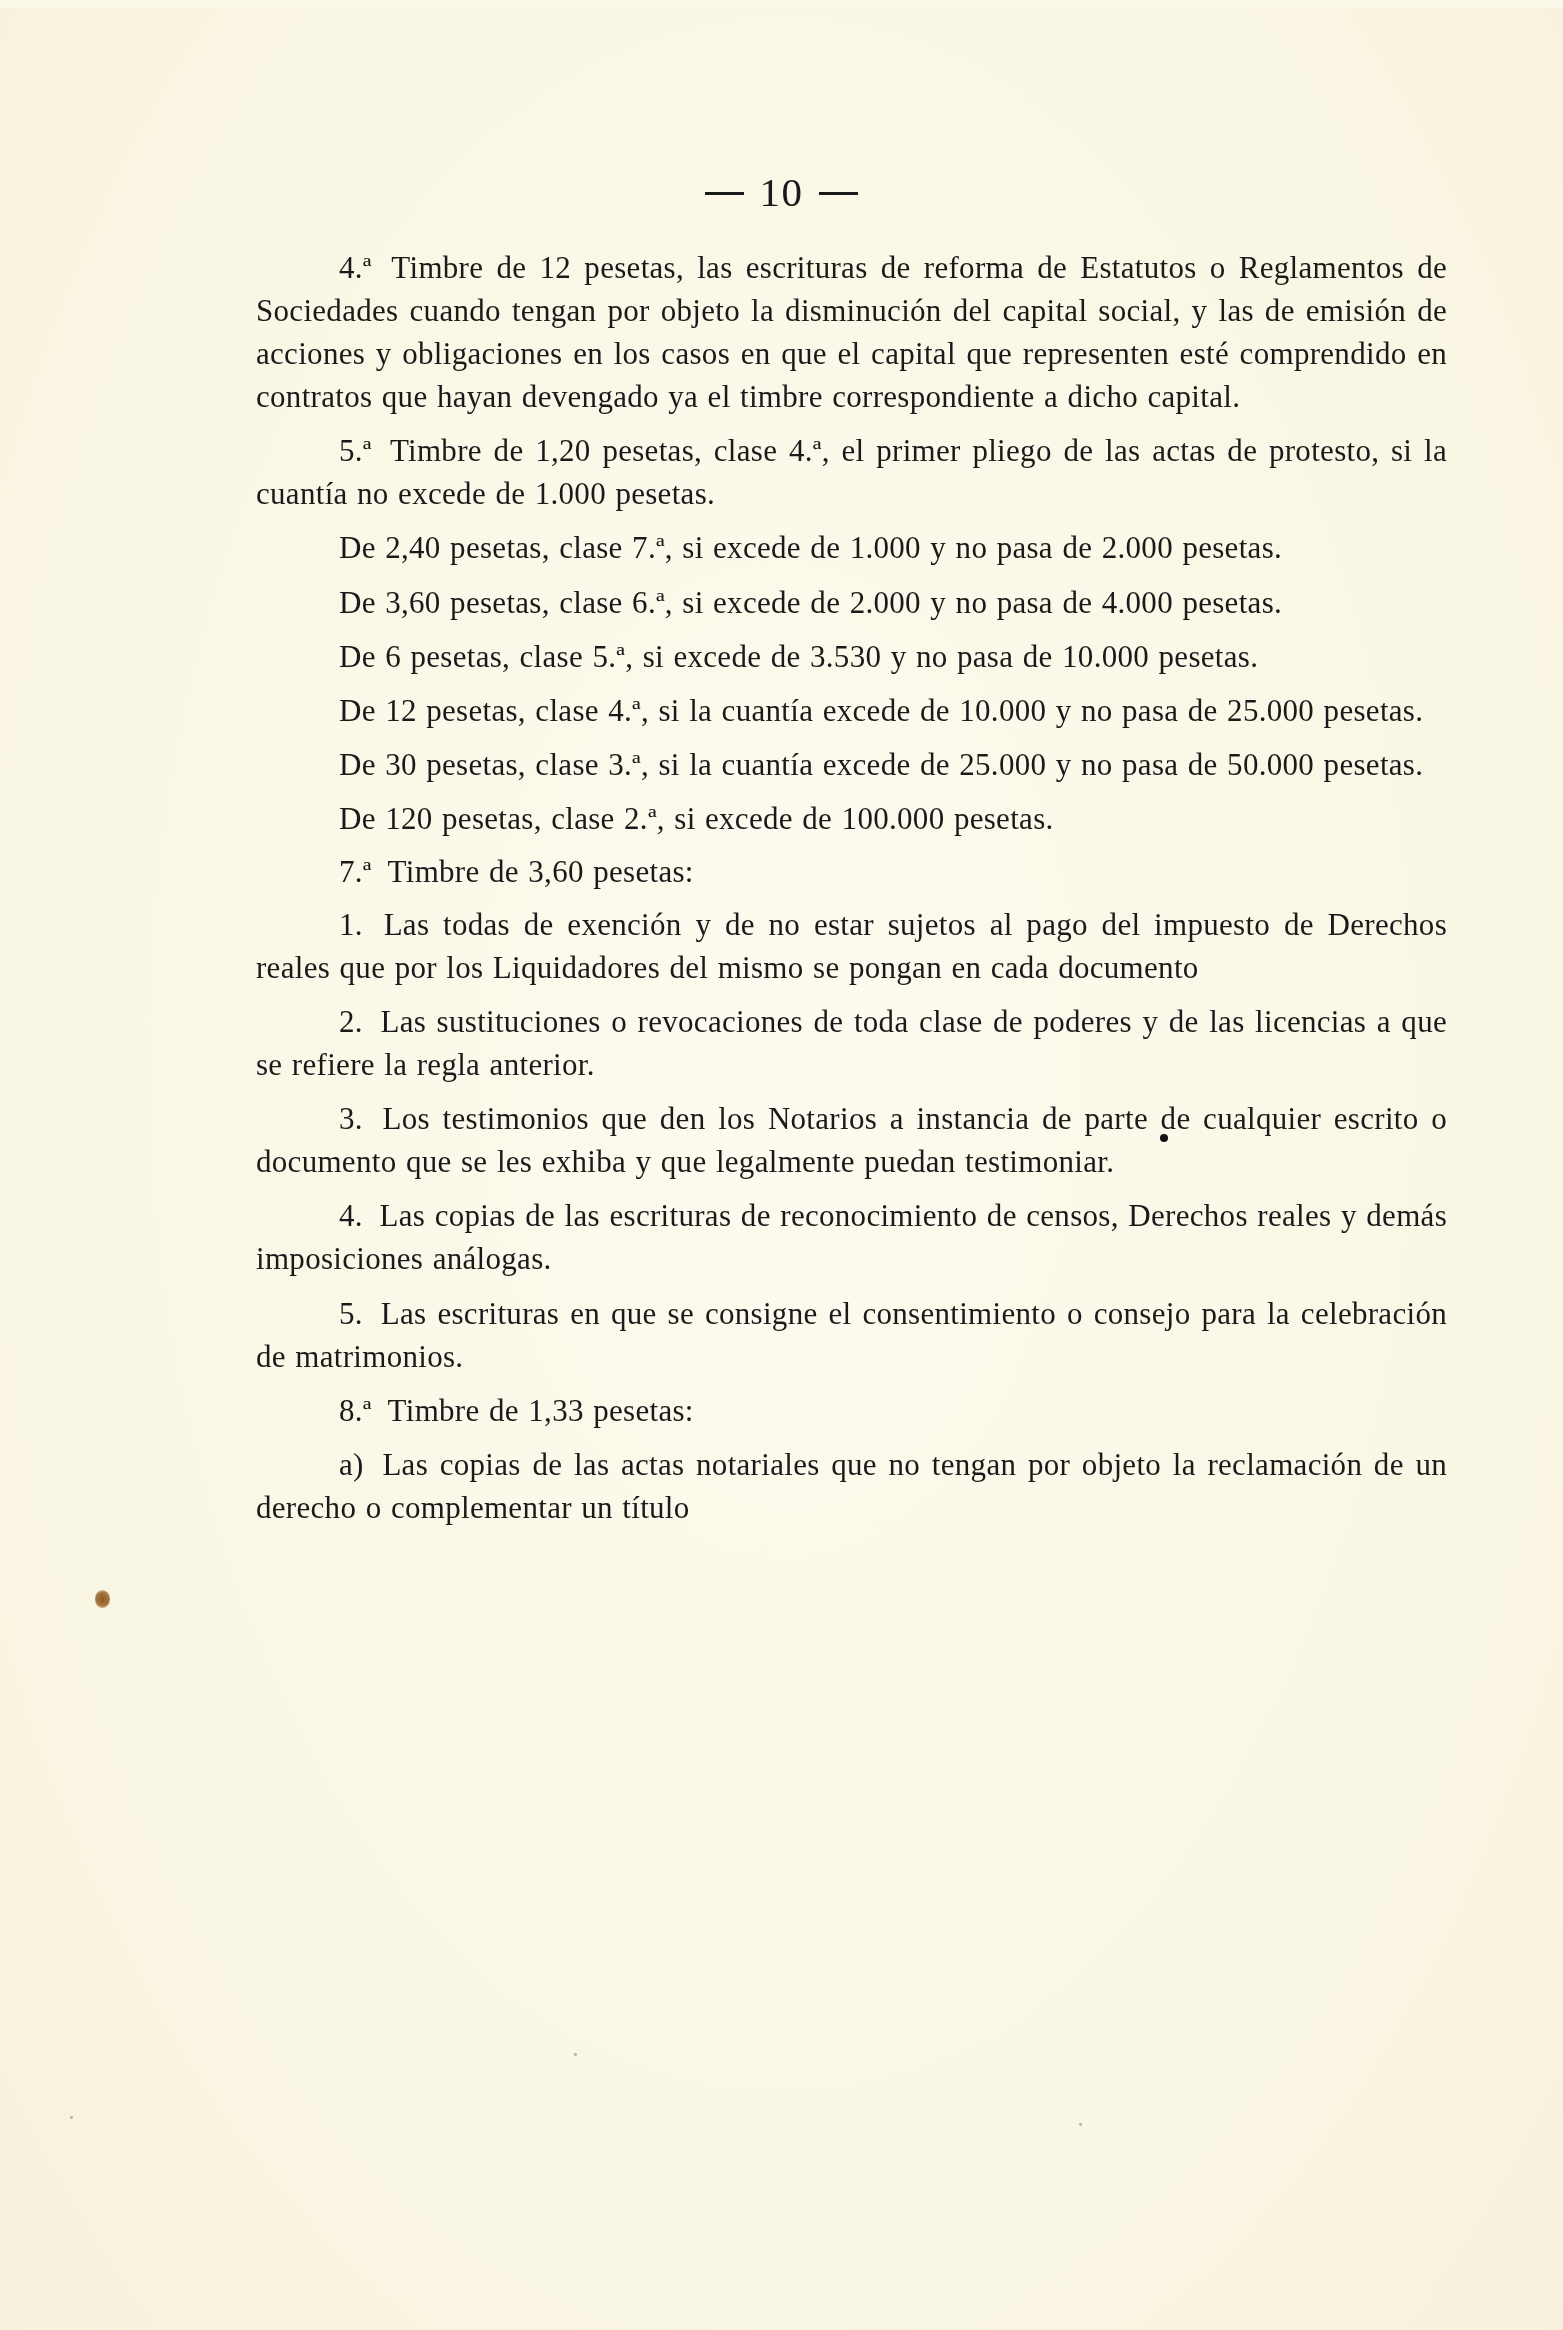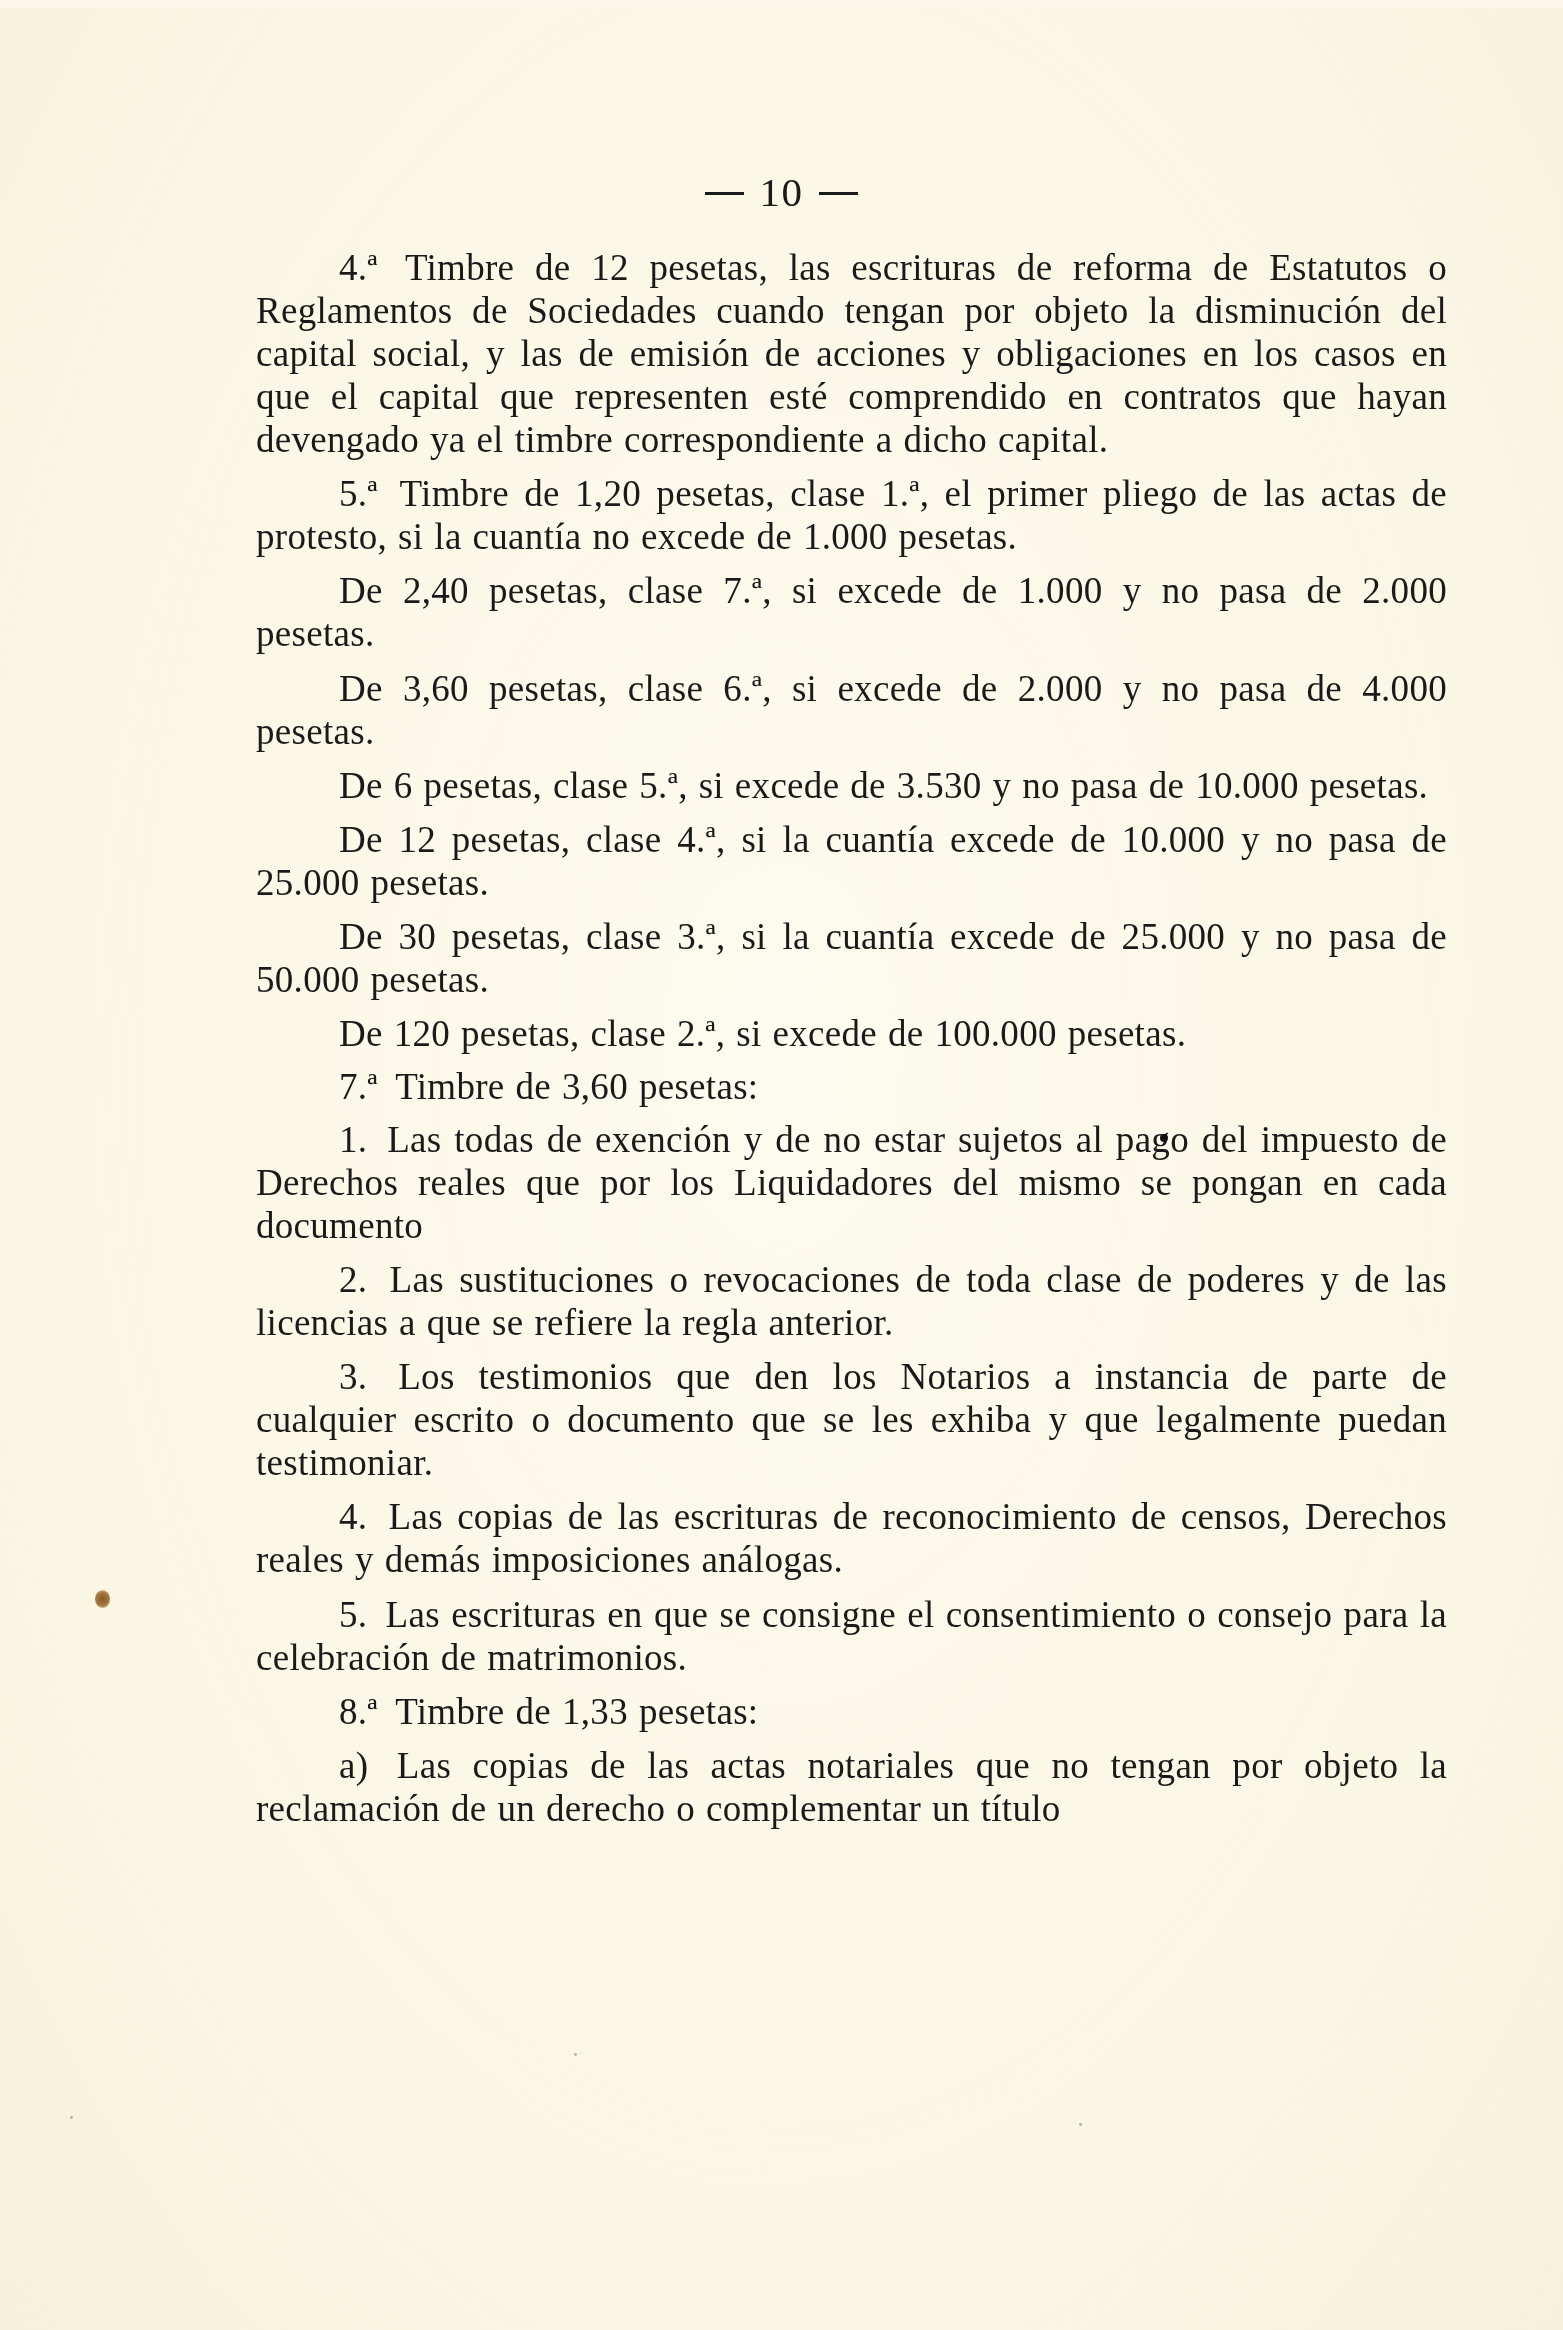--- a/index.html
+++ b/index.html
@@ -41,21 +41,21 @@
       position: relative;
       top: -2.8px;
     }
     .text-block {
       position: absolute;
       left: 256px;
       top: 238px;
       width: 1191px;
     }
     .para {
-      font-size: 37px;
+      font-size: 31px;
       line-height: 43px;
       text-align: justify;
       text-indent: 83px;
       margin: 0 0 11.2px 0;
       letter-spacing: 0.3px;
       word-spacing: 1.4px;
     }
     .para.tight { margin-bottom: 9.8px; }
     .para .lbl { margin-right: 7px; }
     .bullet-dot {
@@ -88,21 +88,21 @@
 
 <div class="page">
 
   <div class="page-number">
     <span class="dash"></span><span>10</span><span class="dash"></span>
   </div>
 
   <div class="text-block">
     <p class="para"><span class="lbl">4.ª</span> <span>Timbre de 12 pesetas, las escrituras de reforma de Estatutos o Reglamentos de Sociedades cuando tengan por objeto la disminución del capital social, y las de emisión de acciones y obligaciones en los casos en que el capital que representen esté comprendido en contratos que hayan devengado ya el timbre correspondiente a dicho capital.</span></p>
 
-    <p class="para"><span class="lbl">5.ª</span> <span>Timbre de 1,20 pesetas, clase 1.ª, el primer pliego de las actas de protesto, si la cuantía no excede de 1.000 pesetas.</span></p>
+    <p class="para"><span class="lbl">5.ª</span> <span>Timbre de 1,20 pesetas, clase 4.ª, el primer pliego de las actas de protesto, si la cuantía no excede de 1.000 pesetas.</span></p>
 
     <p class="para"><span>De 2,40 pesetas, clase 7.ª, si excede de 1.000 y no pasa de 2.000 pesetas.</span></p>
 
     <p class="para"><span>De 3,60 pesetas, clase 6.ª, si excede de 2.000 y no pasa de 4.000 pesetas.</span></p>
 
     <p class="para"><span>De 6 pesetas, clase 5.ª, si excede de 3.530 y no pasa de 10.000 pesetas.</span></p>
 
     <p class="para"><span>De 12 pesetas, clase 4.ª, si la cuantía excede de 10.000 y no pasa de 25.000 pesetas.</span></p>
 
     <p class="para"><span>De 30 pesetas, clase 3.ª, si la cuantía excede de 25.000 y no pasa de 50.000 pesetas.</span></p>

